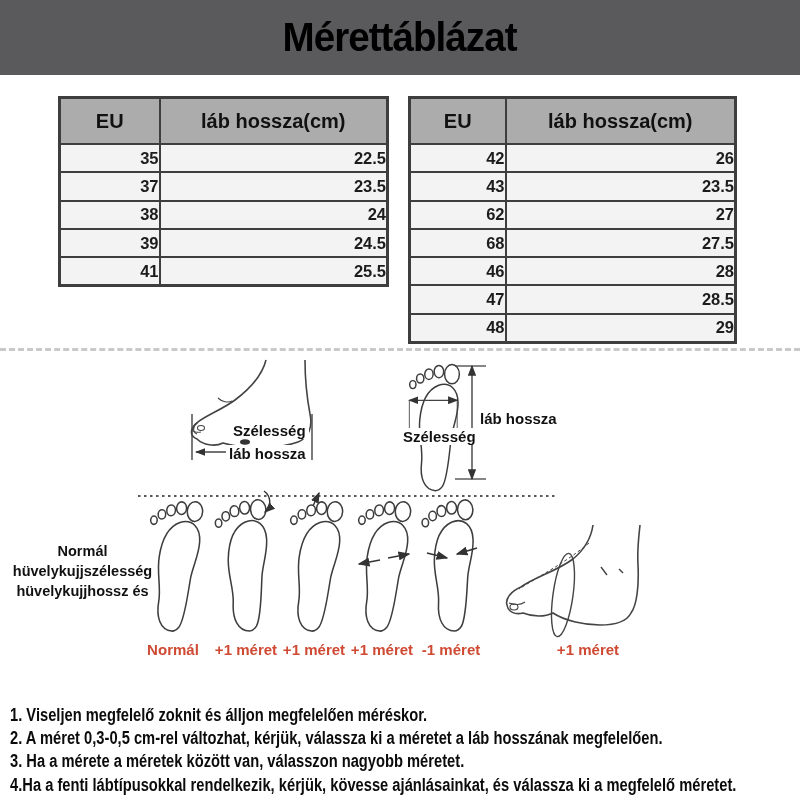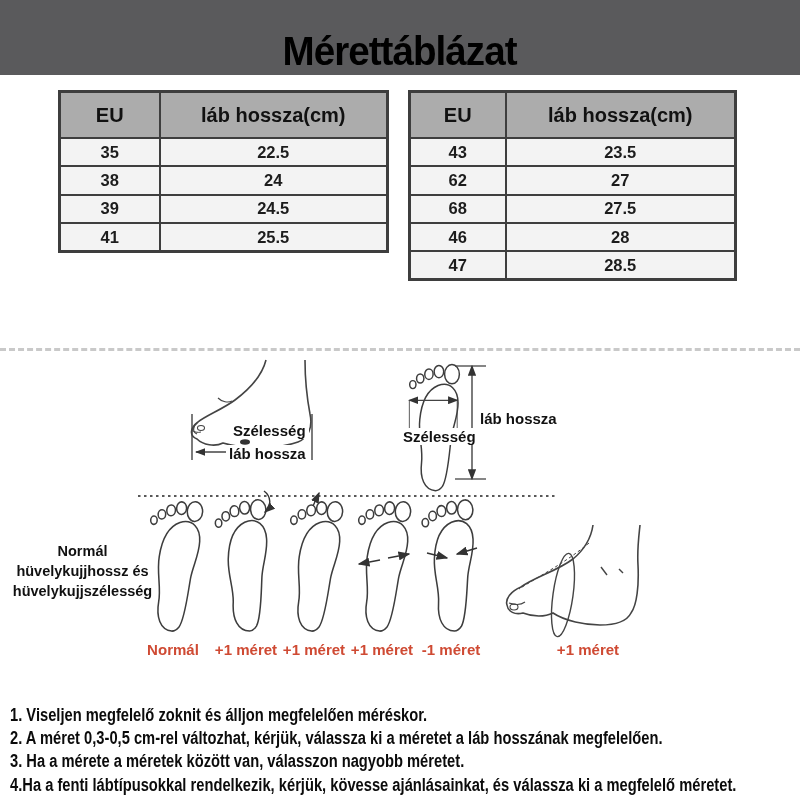--- a/index.html
+++ b/index.html
@@ -3,40 +3,40 @@
 <meta charset="utf-8">
 <style>
   html,body { margin:0; padding:0; background:#fff; }
   .sheet {
     position:relative; width:800px; height:800px; overflow:hidden;
     background:#fff; font-family:"Liberation Sans","DejaVu Sans",sans-serif;
   }
   
   .top-banner {
     position:absolute; left:0; top:0; width:800px; height:75px;
-    background:var(--header_bg,#5a5a5c); display:flex; align-items:flex-end; justify-content:center;
+    background:var(--header_bg,#5a5a5c); display:flex; align-items:center; justify-content:center;
   }
   .top-banner .title {
     color:#000; font-weight:bold; font-size:41px; letter-spacing:-1px;
     transform:scaleX(0.94); white-space:nowrap;
   }
   
   table.size-table {
-    position:absolute; top:90px; border-collapse:collapse; table-layout:fixed;
+    position:absolute; top:96px; border-collapse:collapse; table-layout:fixed;
     border:3px solid var(--table_border,#3e3e3e);
   }
   #table-left  { left:58px;  width:328px; }
   #table-right { left:408px; width:326px; }
   .size-table th {
     background:var(--table_header_bg,#acacac); color:#111; font-size:20px; font-weight:bold;
     height:42px; border:2px solid var(--table_border,#3e3e3e); text-align:center;
   }
   .size-table td {
     background:var(--table_row_bg,#f3f3f3); color:#1c1c1c; font-size:16.5px; font-weight:bold;
-    height:26.3px; border:2px solid var(--table_border,#3e3e3e); text-align:center; padding:0;
+    height:26.3px; border:2px solid var(--table_border,#3e3e3e); text-align:right; padding:0;
   }
   
   .dashed-separator {
     position:absolute; left:0; top:348px; width:800px; height:0;
     border-top:3px dashed var(--separator_gray,#c9c9c9);
   }
   
   .measure-band { position:absolute; left:150px; top:352px; width:500px; height:143px; }
   .feet-band    { position:absolute; left:130px; top:490px; width:540px; height:150px; }
   .diagram-label {
@@ -95,20 +95,24 @@
         <th>EU</th>
         <th>láb hossza(cm)</th>
       </tr>
     </thead>
     <tbody>
         <tr>
           <td>35</td>
           <td>22.5</td>
         </tr>
         <tr>
+          <td>37</td>
+          <td>23.5</td>
+        </tr>
+        <tr>
           <td>38</td>
           <td>24</td>
         </tr>
         <tr>
           <td>39</td>
           <td>24.5</td>
         </tr>
         <tr>
           <td>41</td>
           <td>25.5</td>
@@ -122,38 +126,46 @@
         <col style="width:230px">
       </colgroup>
     <thead>
       <tr>
         <th>EU</th>
         <th>láb hossza(cm)</th>
       </tr>
     </thead>
     <tbody>
         <tr>
+          <td>42</td>
+          <td>26</td>
+        </tr>
+        <tr>
           <td>43</td>
           <td>23.5</td>
         </tr>
         <tr>
           <td>62</td>
           <td>27</td>
         </tr>
         <tr>
           <td>68</td>
           <td>27.5</td>
         </tr>
         <tr>
           <td>46</td>
           <td>28</td>
         </tr>
         <tr>
           <td>47</td>
           <td>28.5</td>
+        </tr>
+        <tr>
+          <td>48</td>
+          <td>29</td>
         </tr>
       </tbody>
   </table>
 
   <div class="dashed-separator"></div>
 
   <svg class="measure-band" viewBox="0 0 500 143">
 
     <g transform="translate(38,8)" stroke="#444" stroke-width="1.6" fill="none">
       <path d="M78,0 C74,16 63,28 47,40 C35,49 17,56 10,62 C2,68 1,76 9,79 C15,85 27,87 35,83 C58,90 94,88 110,82 C120,78 125,68 122,54 C119,38 117,18 117,0" fill="#fff"></path>
@@ -217,22 +229,22 @@
       <path d="M4,78 C10,80 16,80 20,77" stroke-width="1.1"></path>
       <ellipse cx="9" cy="82" rx="4" ry="3" stroke-width="1.1"></ellipse>
       <path d="M96,42 L102,50" stroke-width="1.4"></path>
       <path d="M114,44 L118,48" stroke-width="1.4"></path>
       <ellipse cx="58" cy="70" rx="10" ry="42" transform="rotate(8 58 70)" stroke-width="1.4"></ellipse>
     </g>
   </svg>
 
   <div class="note">
     <div>Normál</div>
+    <div>hüvelykujjszélesség</div>
     <div>hüvelykujjhossz és</div>
-    <div>hüvelykujjszélesség</div>
   </div>
 
   <span class="type-label" style="left:173px;">Normál</span>
   <span class="type-label" style="left:246px;">+1 méret</span>
   <span class="type-label" style="left:314px;">+1 méret</span>
   <span class="type-label" style="left:382px;">+1 méret</span>
   <span class="type-label" style="left:451px;">-1 méret</span>
   <span class="type-label" style="left:588px;">+1 méret</span>
 
   <div class="instructions">

